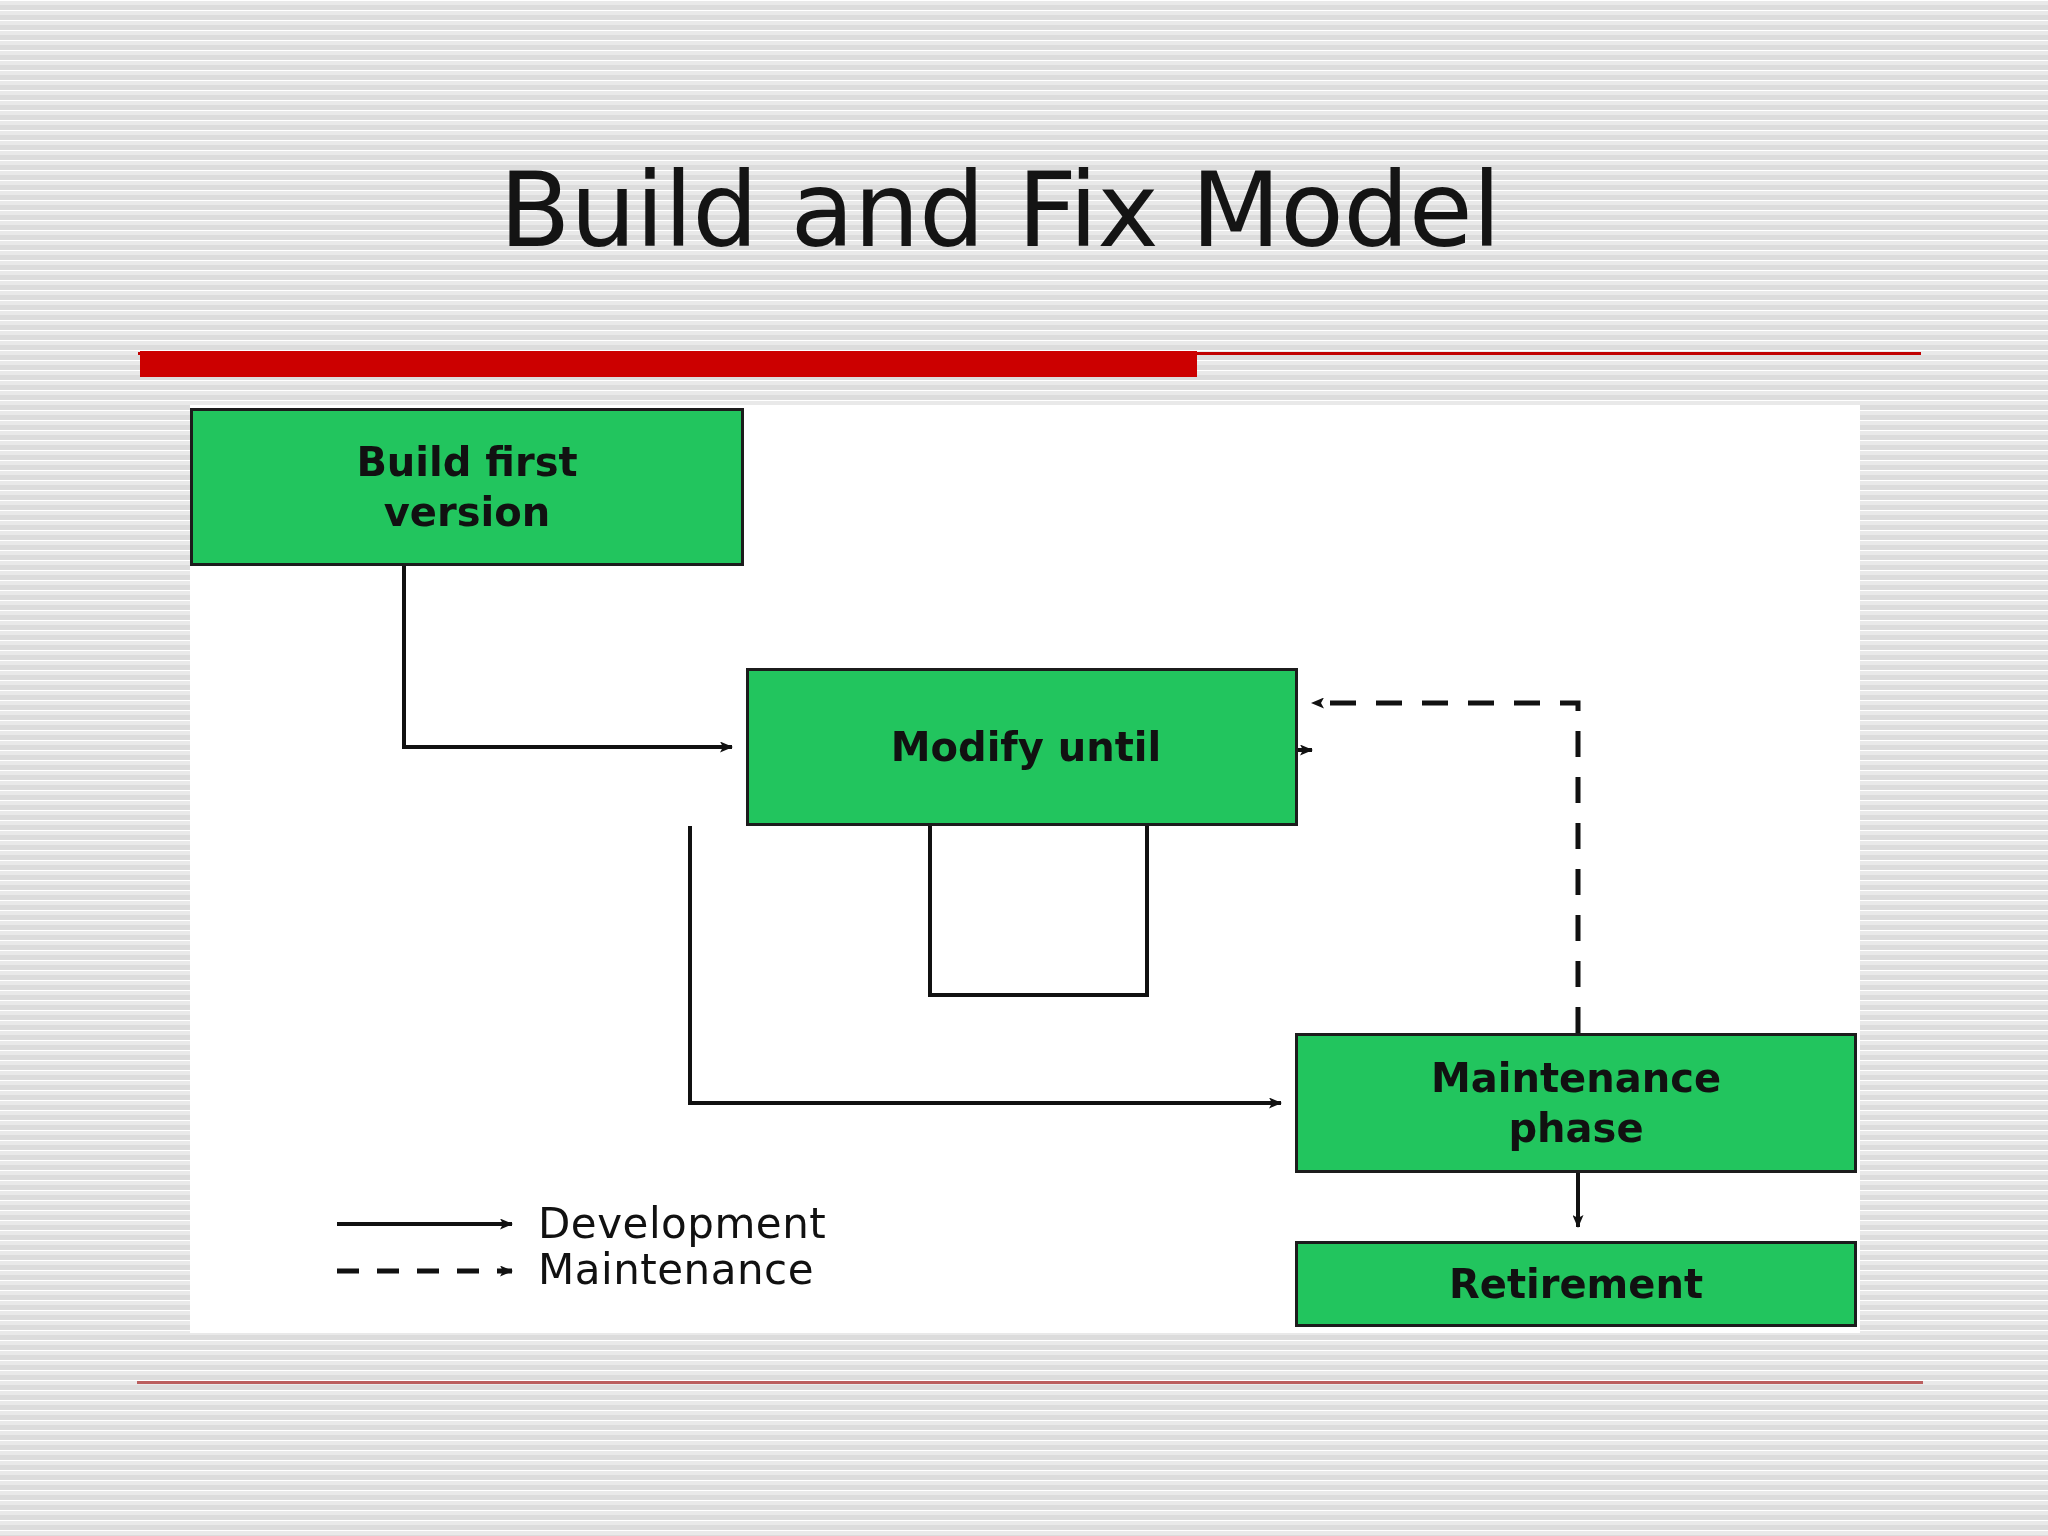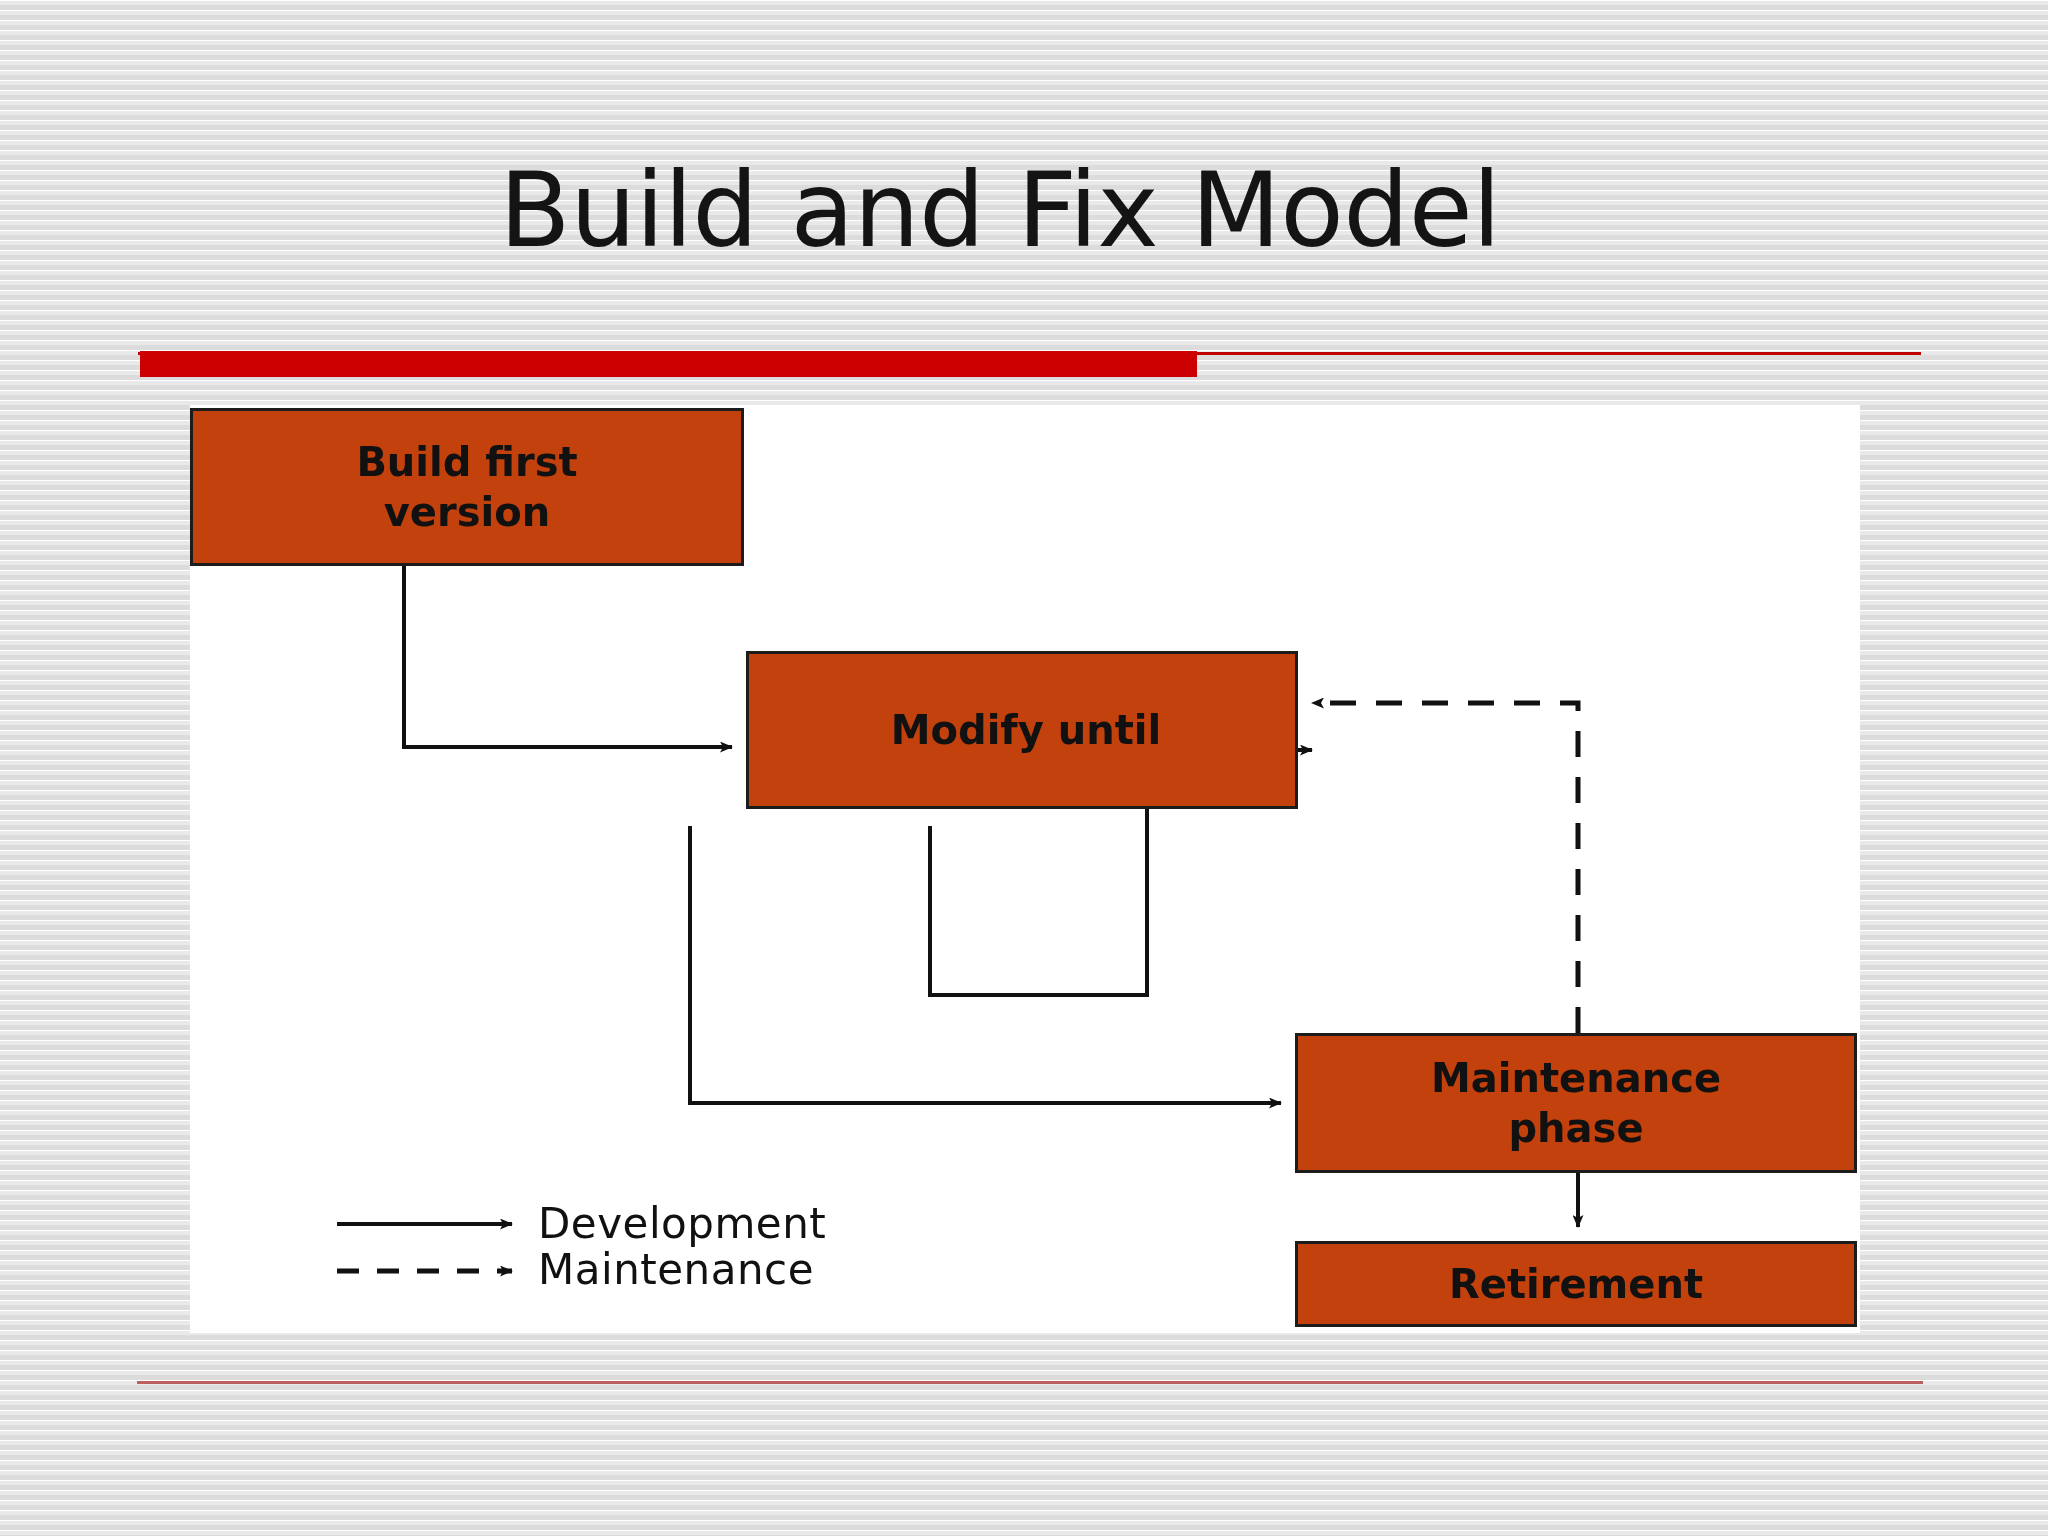--- a/index.html
+++ b/index.html
@@ -87,34 +87,34 @@
     width: 1670px;
     height: 928px;
     display: block;
   }
 
   
   .node {
     position: absolute;
     box-sizing: border-box;
     border: 3px solid #1c1c1c;
-    background: #c2410c;
+    background: #22c55e;
     display: flex;
     align-items: center;
     justify-content: center;
     text-align: center;
     color: #111111;
     font-family: "DejaVu Sans", sans-serif;
     font-size: 40px;
     line-height: 50px;
     font-weight: 700;
     letter-spacing: 0px;
   }
   #node-build      { left: 0px;    top: 3px;   width: 554px; height: 158px; }
-  #node-modify     { left: 556px;  top: 246px; width: 552px; height: 158px; padding-left: 8px; }
+  #node-modify     { left: 556px;  top: 263px; width: 552px; height: 158px; padding-left: 8px; }
   #node-maintenance{ left: 1105px; top: 628px; width: 562px; height: 140px; }
   #node-retirement { left: 1105px; top: 836px; width: 562px; height: 86px; }
 
   
   #legend {
     position: absolute;
     left: 147px;
     top: 796px;
     width: 560px;
     height: 120px;

